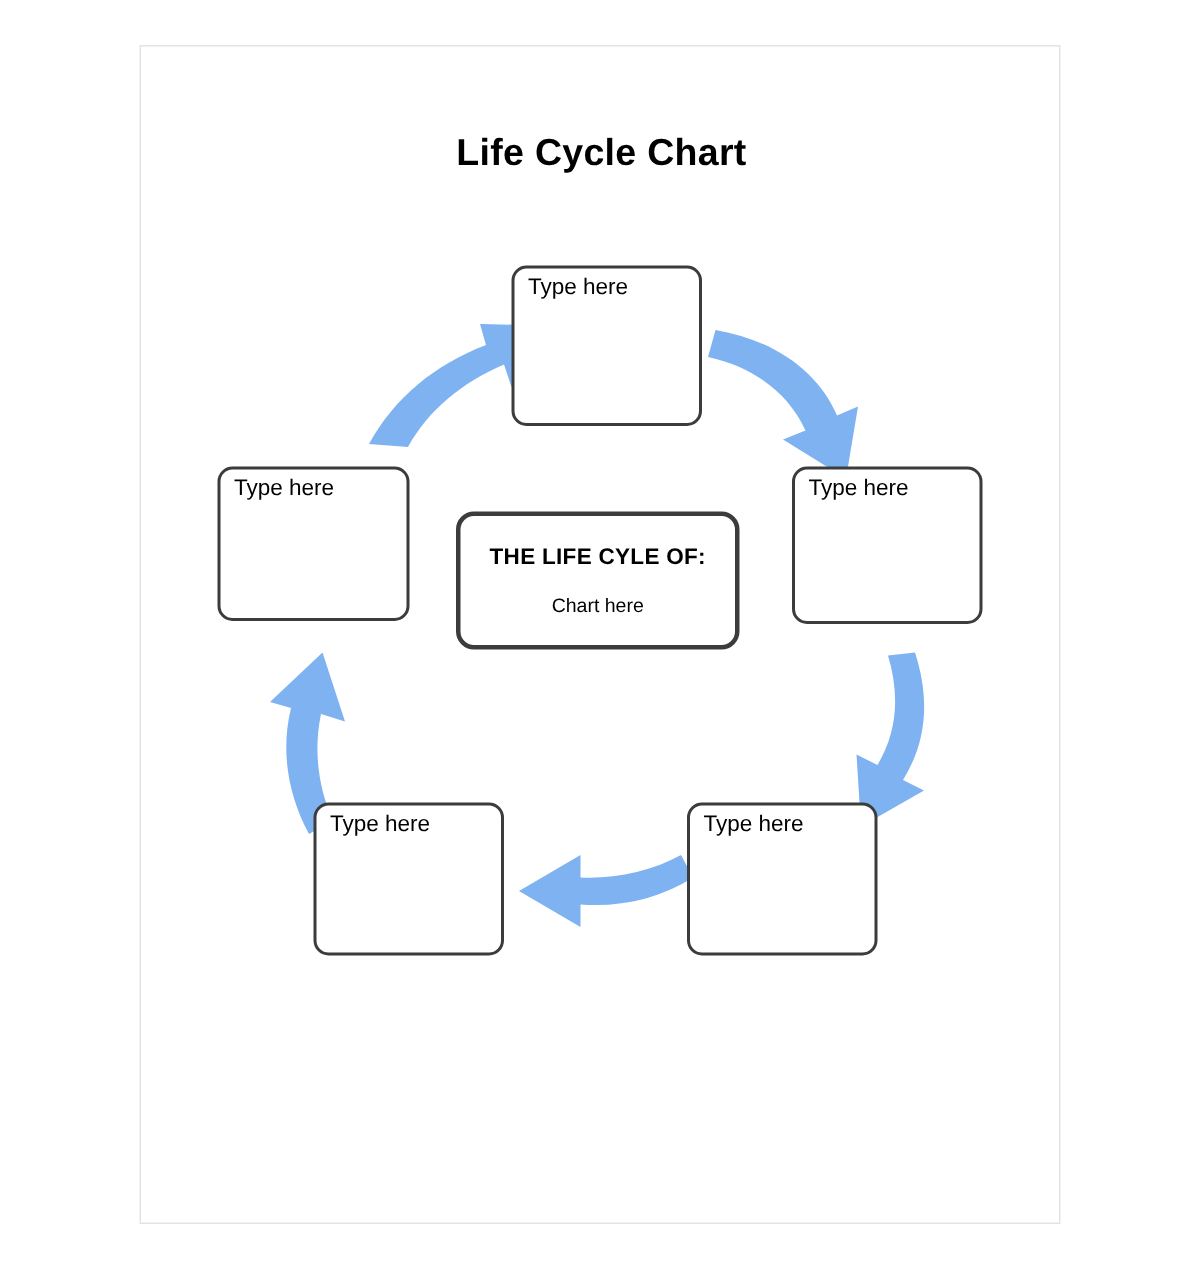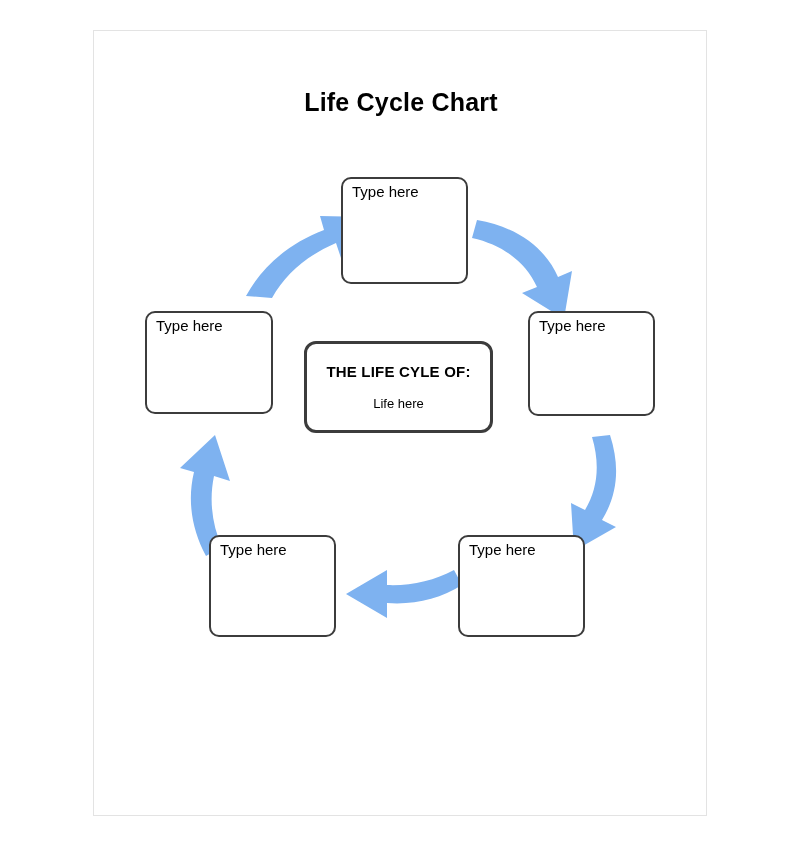--- a/index.html
+++ b/index.html
@@ -137,16 +137,16 @@
   <div class="node" id="node-lowleft">
     <span class="node-label">Type here</span>
   </div>
 
   <div class="node" id="node-left">
     <span class="node-label">Type here</span>
   </div>
 
   <div id="center-node">
     <div id="center-title">THE LIFE CYLE OF:</div>
-    <div id="center-sub">Life here</div>
+    <div id="center-sub">Chart here</div>
   </div>
 
 </div>
 
 </body></html>

